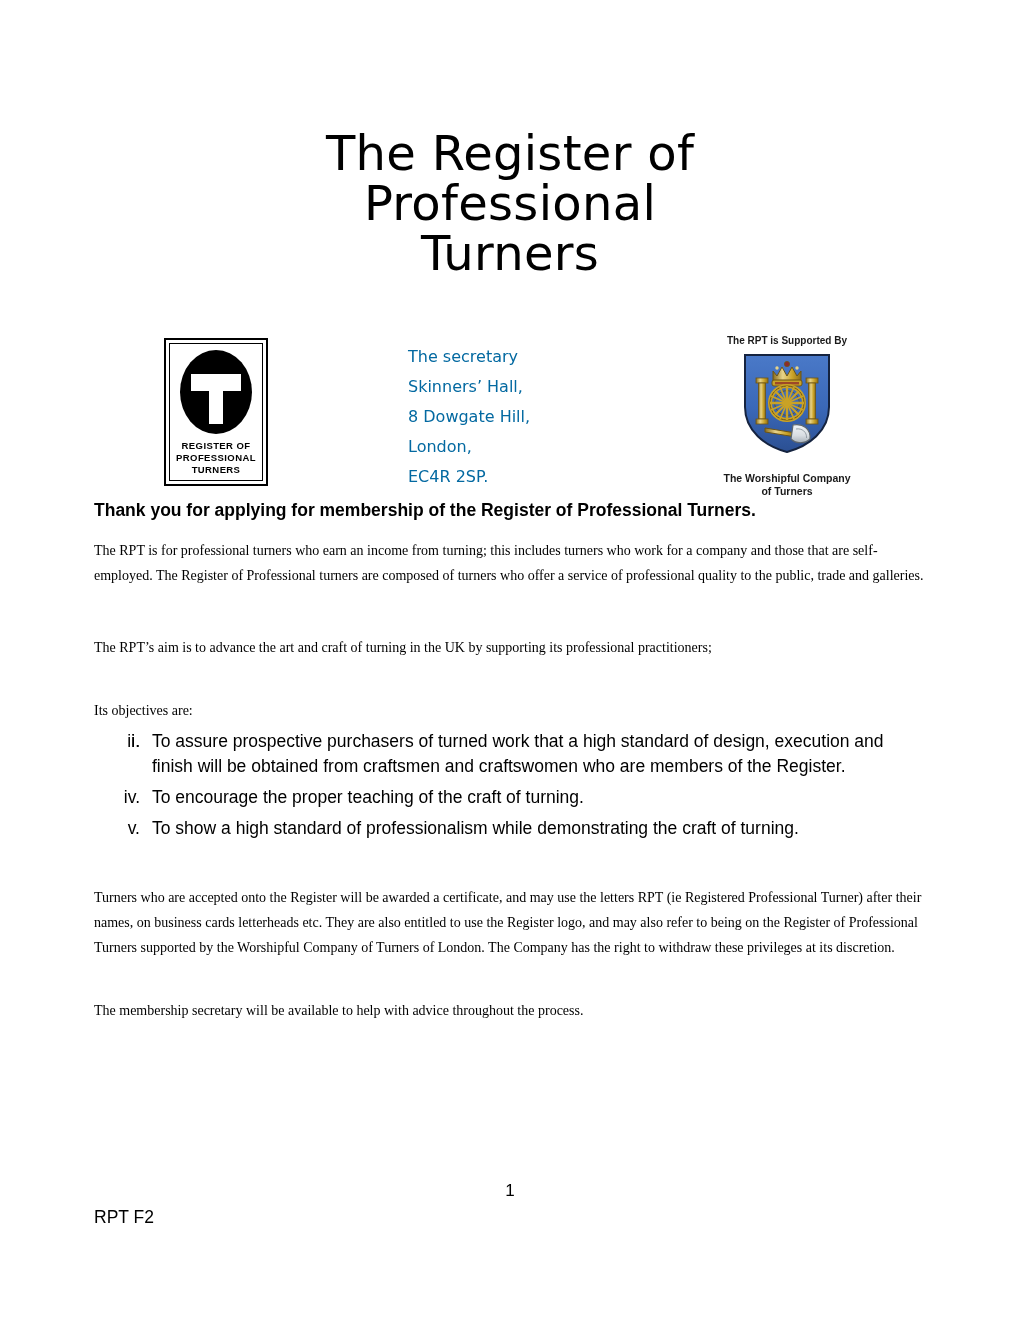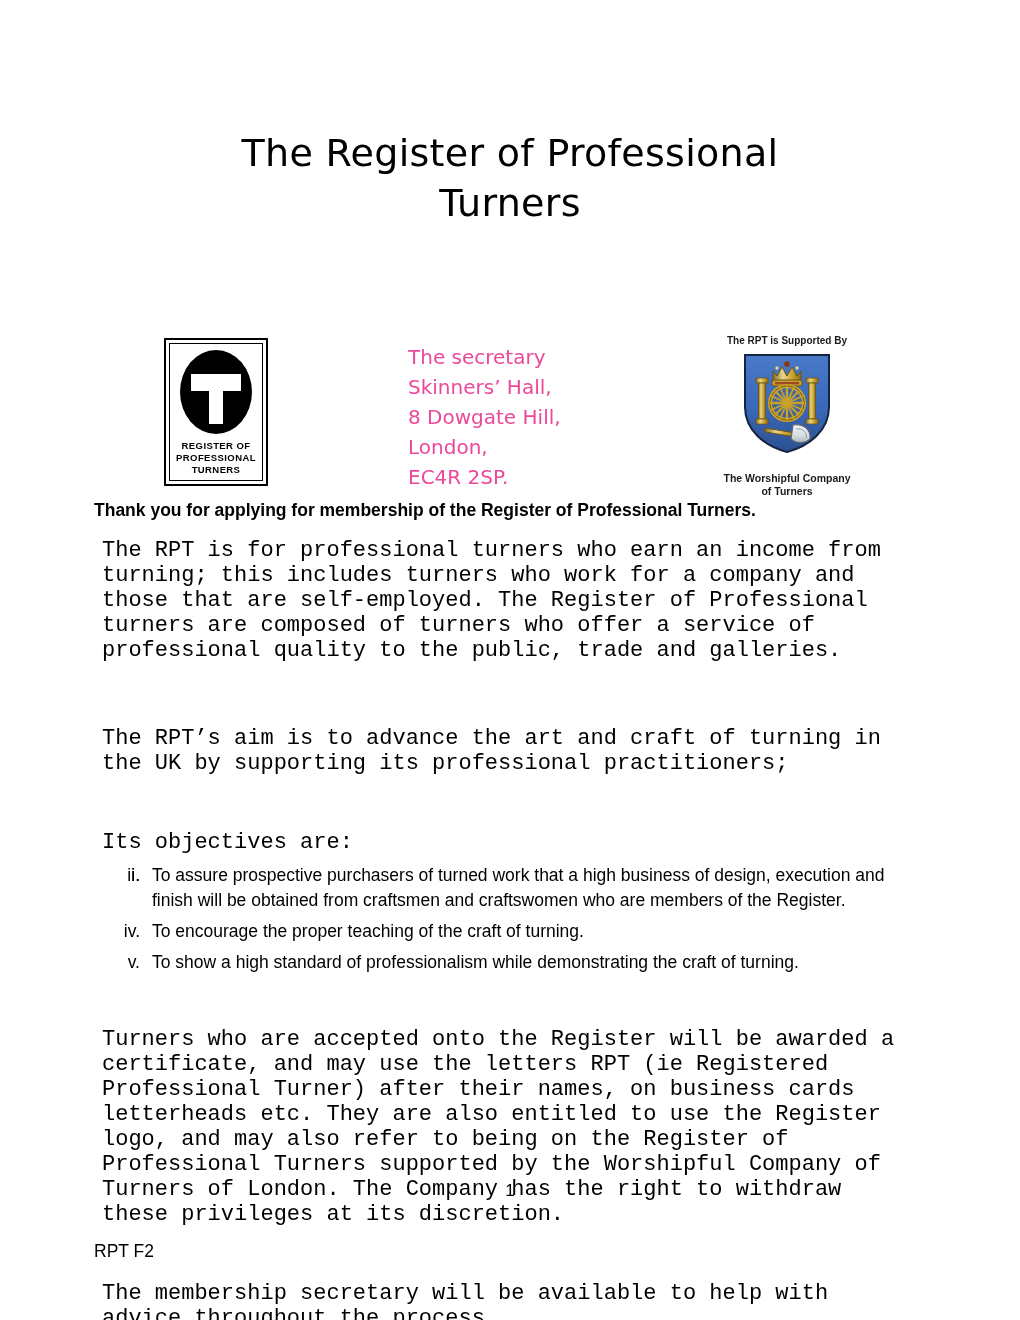--- a/index.html
+++ b/index.html
@@ -34,21 +34,21 @@
     height: 280px;
   }
 
   .doc-title {
     position: absolute;
     left: 190px;
     top: 18px;
     width: 640px;
     text-align: center;
     font-family: "DejaVu Sans", sans-serif;
-    font-size: 38px;
+    font-size: 48px;
     line-height: 50px;
     font-weight: 400;
     letter-spacing: 0.3px;
     color: #000;
   }
 
   
   .rpt-logo {
     position: absolute;
     left: 164px;
@@ -89,23 +89,23 @@
     color: #000;
   }
   .rpt-logo-text span { display: block; white-space: nowrap; }
 
   
   .address-block {
     position: absolute;
     left: 408px;
     top: 232px;
     font-family: "DejaVu Sans", sans-serif;
-    font-size: 20px;
+    font-size: 16px;
     line-height: 30px;
-    color: #ec4899;
+    color: #0369a1;
   }
   .address-block div { white-space: nowrap; }
 
   
   .crest {
     position: absolute;
     left: 712px;
     top: 224px;
     width: 150px;
     height: 158px;
@@ -152,24 +152,24 @@
 
   .lead-heading {
     font-family: "Liberation Sans", sans-serif;
     font-weight: bold;
     font-size: 17.5px;
     line-height: 24px;
     margin: 0 0 16px 0;
   }
 
   p.para {
-    font-family: Liberation Mono, monospace;
-    font-size: 22px;
+    font-family: Liberation Serif, serif;
+    font-size: 14px;
     line-height: 25px;
-    margin: 8px;
+    margin: 0;
   }
 
   .spacer-lg { height: 47px; }
   .spacer-md { height: 38px; }
 
   
   ol.roman-list {
     list-style: none;
     margin: 6px 0 0 0;
     padding: 0;
@@ -204,21 +204,20 @@
     font-size: 17px;
     line-height: 22px;
   }
   .footer-code {
     position: absolute;
     left: 94px;
     top: 1205px;
     font-family: "Liberation Sans", sans-serif;
     font-size: 17.5px;
     line-height: 24px;
-    margin-top: 34px;
   }
 </style>
 </head>
 <body>
 
 <div class="page">
 
   <div class="header">
 
     <div class="doc-title">
@@ -340,21 +339,21 @@
     <div class="spacer-md"></div>
 
     <p class="para">Its objectives are:</p>
 
     <ol class="roman-list">
       <li>
         <span class="num">i.</span>
       </li>
       <li>
         <span class="num">ii.</span>
-        <span>To assure prospective purchasers of turned work that a high business of design, execution and finish will be obtained from craftsmen and craftswomen who are members of the Register.</span>
+        <span>To assure prospective purchasers of turned work that a high standard of design, execution and finish will be obtained from craftsmen and craftswomen who are members of the Register.</span>
       </li>
       <li>
         <span class="num">iv.</span>
         <span>To encourage the proper teaching of the craft of turning.</span>
       </li>
       <li>
         <span class="num">v.</span>
         <span>To show a high standard of professionalism while demonstrating the craft of turning.</span>
       </li>
     </ol>

